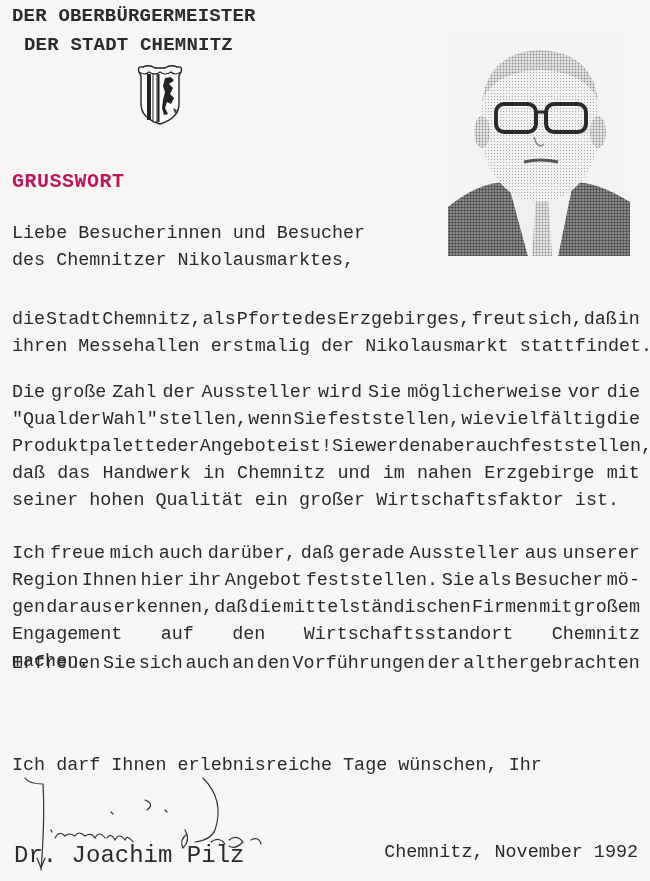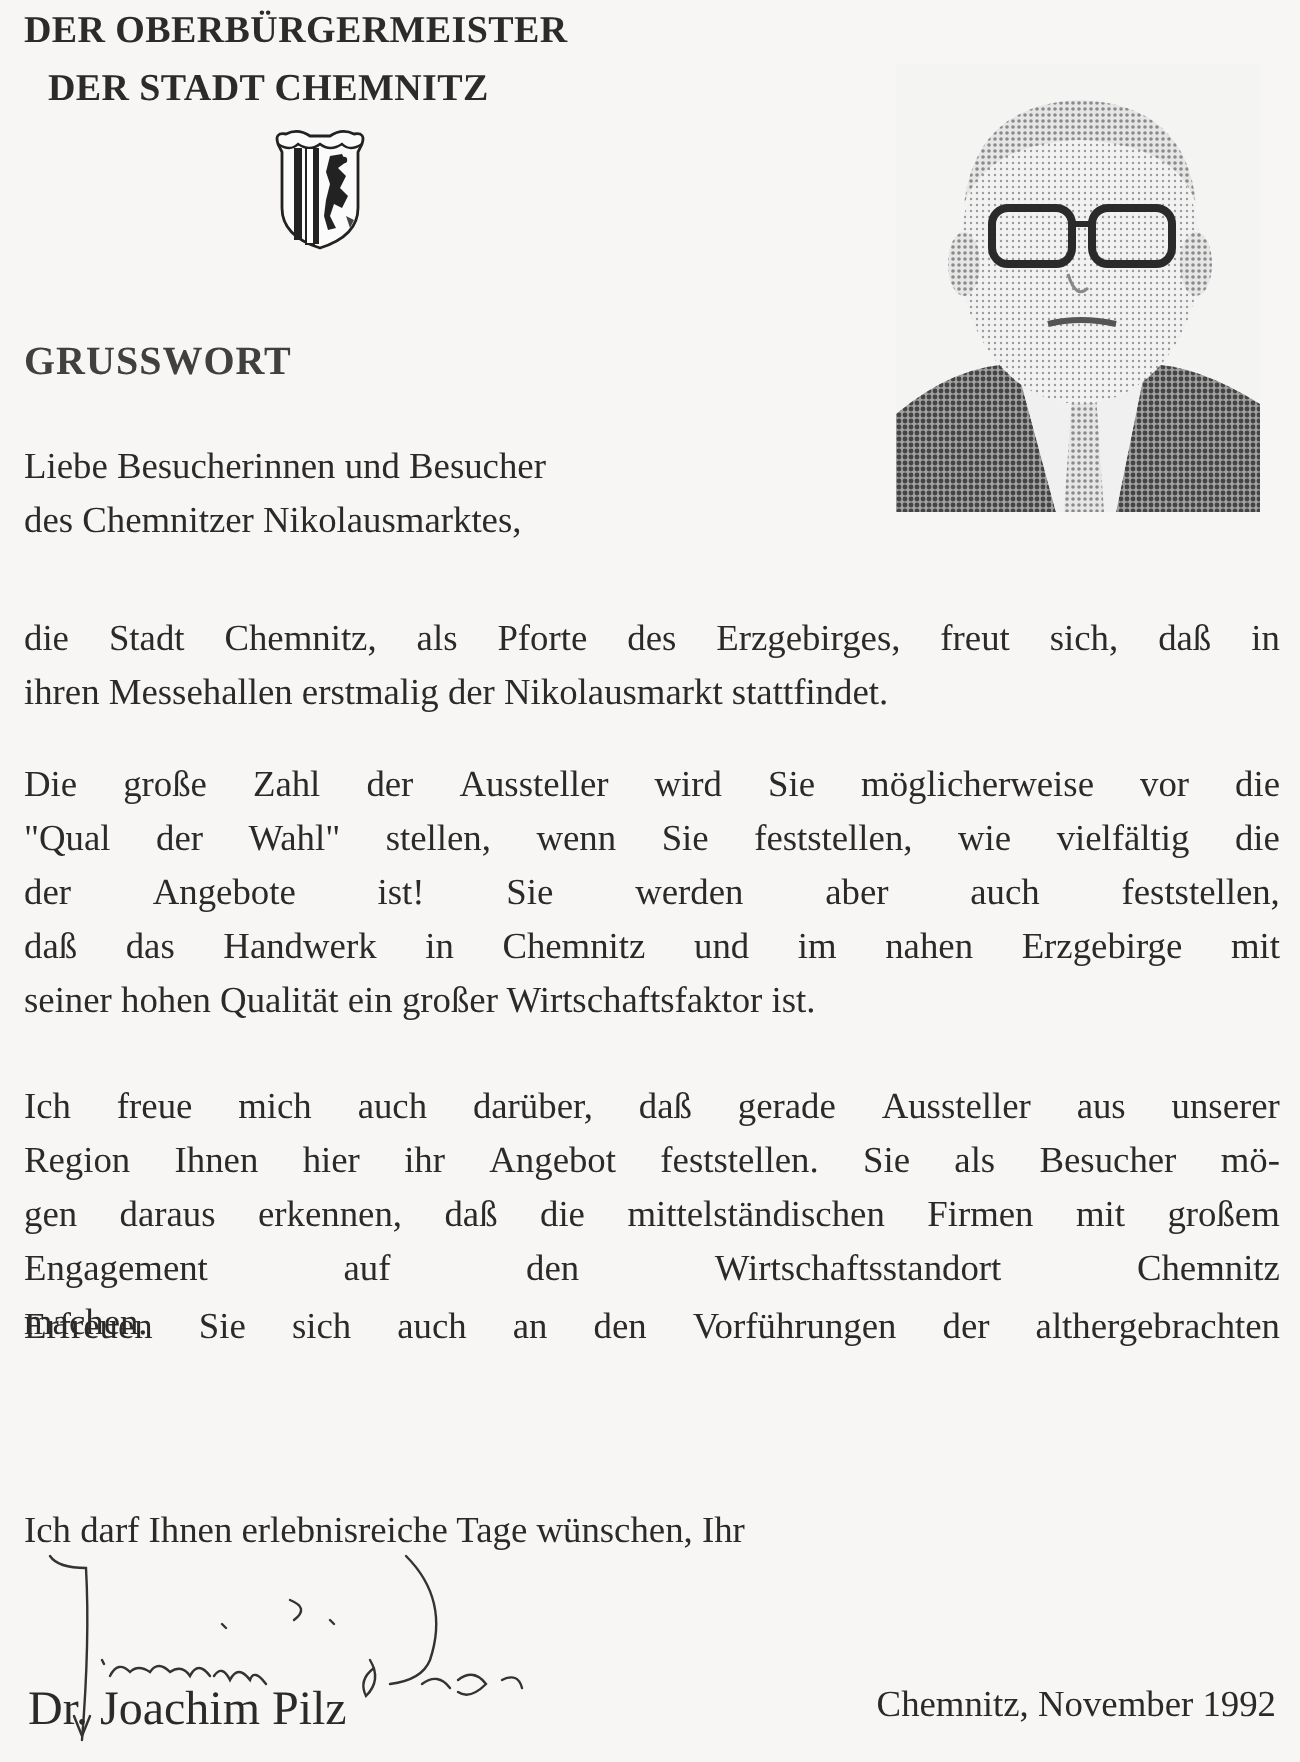--- a/index.html
+++ b/index.html
@@ -3,29 +3,29 @@
   <meta charset="utf-8">
   <style>
     html, body { margin: 0; padding: 0; }
     body {
       width: 650px; height: 881px; overflow: hidden;
       background: #f7f6f4;
       font-family: "Liberation Serif", "DejaVu Serif", serif;
       color: #2a2a2a;
       position: relative;
     }
-    .page { position: absolute; inset: 0; }
+    .page { position: absolute; inset: 0; font-family: Liberation Mono, monospace; }
     .hdr1, .hdr2 {
       position: absolute; font-weight: bold; font-size: 19px; letter-spacing: 0.2px; color: #2b2b2b;
       white-space: nowrap;
     }
     .hdr1 { left: 12px; top: 5px; }
     .hdr2 { left: 24px; top: 34px; }
     .crest { position: absolute; left: 135px; top: 64px; width: 50px; height: 62px; }
-    .title { position: absolute; left: 12px; top: 170px; font-size: 20px; font-weight: bold; letter-spacing: 0.5px; color: #404040; }
+    .title { position: absolute; left: 12px; top: 170px; font-size: 20px; font-weight: bold; letter-spacing: 0.5px; color: #be185d; }
     .photo {
       position: absolute; left: 448px; top: 32px; width: 182px; height: 224px;
       background: #dcdcdc; overflow: hidden;
     }
     .photo svg { width: 100%; height: 100%; display: block; }
     .text {
       position: absolute; left: 12px; font-size: 18.4px; line-height: 27px; color: #2a2a2a;
     }
     .greet { top: 220px; }
     .p1 { top: 306px; width: 628px; }
@@ -142,20 +142,21 @@
         <span>Wahl"</span>
         <span>stellen,</span>
         <span>wenn</span>
         <span>Sie</span>
         <span>feststellen,</span>
         <span>wie</span>
         <span>vielfältig</span>
         <span>die</span>
       </div>
       <div class="justrow">
+        <span>Produktpalette</span>
         <span>der</span>
         <span>Angebote</span>
         <span>ist!</span>
         <span>Sie</span>
         <span>werden</span>
         <span>aber</span>
         <span>auch</span>
         <span>feststellen,</span>
       </div>
       <div class="justrow">

